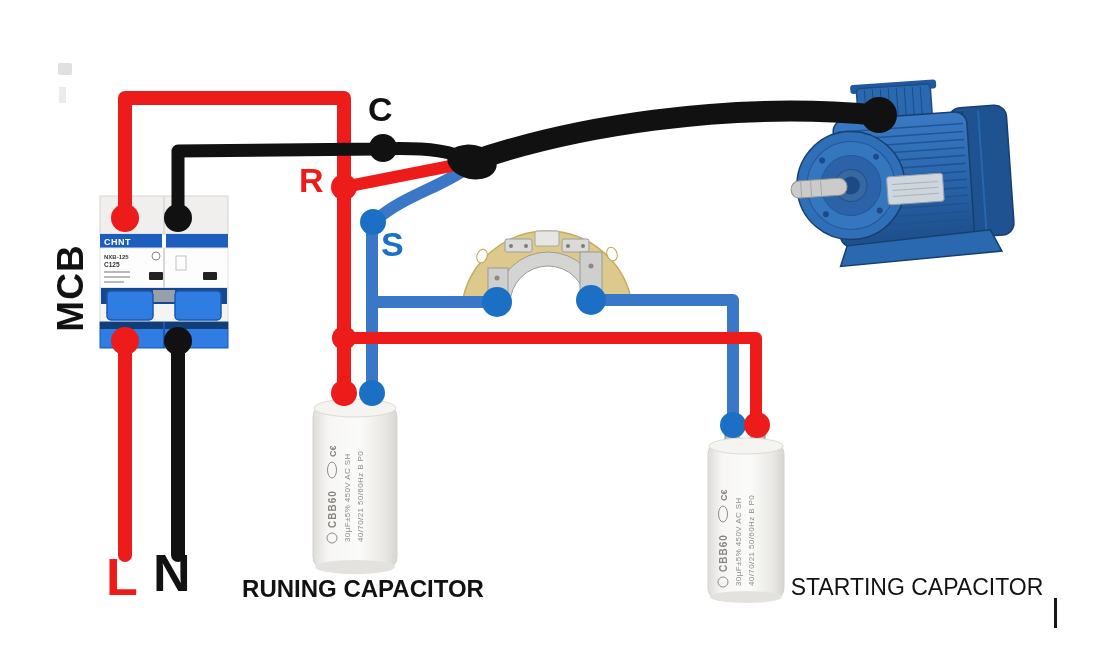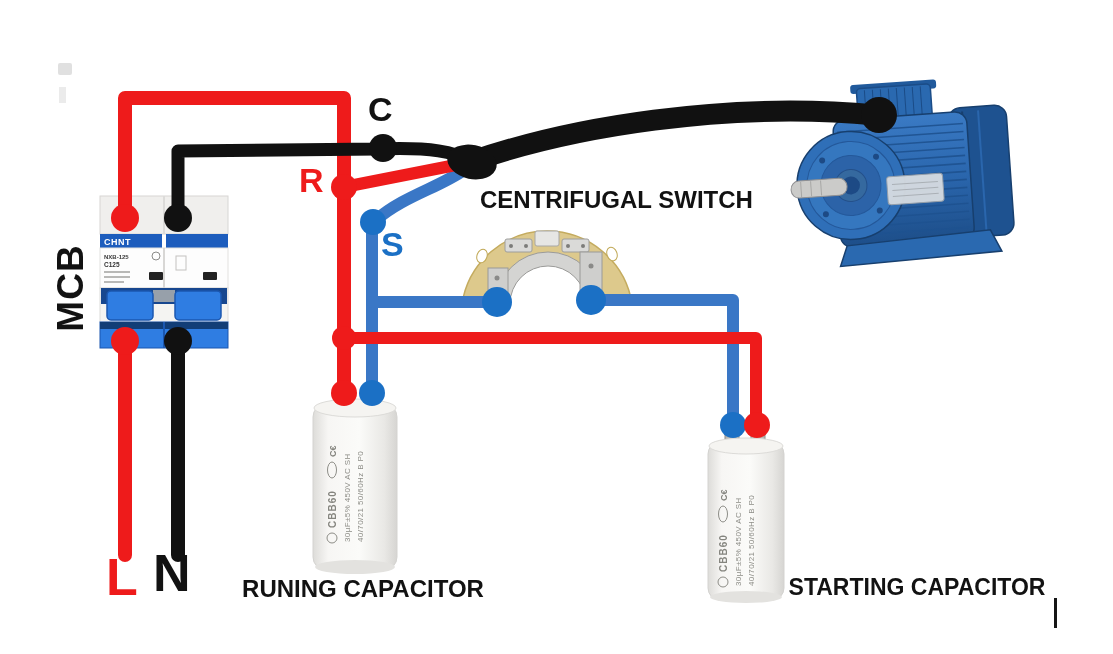--- a/index.html
+++ b/index.html
@@ -18,21 +18,21 @@
   
   .lbl{position:absolute;font-weight:bold;color:#121212;line-height:1;white-space:nowrap;}
   .lbl-mcb{left:12px;top:268px;width:120px;height:40px;font-size:37px;font-weight:800;
            text-align:center;transform:rotate(-90deg);letter-spacing:1px;}
   .lbl-c{left:368px;top:92px;font-size:34px;font-weight:800;}
   .lbl-r{left:299px;top:163px;font-size:34px;font-weight:800;color:var(--red);}
   .lbl-s{left:381px;top:227px;font-size:34px;font-weight:800;color:var(--blue-dot);}
   .lbl-centrifugal{left:480px;top:188px;width:272px;text-align:center;font-size:24px;font-weight:800;}
   .lbl-motor{left:772px;top:259px;width:280px;text-align:center;font-size:25px;font-weight:800;}
   .lbl-runcap{left:240px;top:577px;width:246px;text-align:center;font-size:24px;font-weight:800;}
-  .lbl-startcap{left:783px;top:576px;width:268px;text-align:center;font-size:23px;font-weight:700;}
+  .lbl-startcap{left:783px;top:576px;width:268px;text-align:center;font-size:23px;font-weight:400;}
   .lbl-l{left:106px;top:551px;font-size:52px;font-weight:800;color:var(--red);}
   .lbl-n{left:153px;top:547px;font-size:52px;font-weight:800;}
 
   
   .artifact-blob{position:absolute;left:58px;top:63px;width:14px;height:12px;background:#cfcfcf;
                  opacity:.65;border-radius:2px;}
   .artifact-blob2{position:absolute;left:59px;top:87px;width:7px;height:16px;background:#dedede;
                  opacity:.6;}
   .artifact-caret{position:absolute;left:1054px;top:598px;width:3px;height:30px;background:#161616;}
 
@@ -227,21 +227,20 @@
     <circle class="db" cx="383" cy="148" r="14"></circle>
     <circle class="db" cx="178" cy="218" r="14"></circle>
     <circle class="db" cx="178" cy="341" r="14"></circle>
   </svg>
 
   
   <div class="lbl lbl-mcb">MCB</div>
   <div class="lbl lbl-c">C</div>
   <div class="lbl lbl-r">R</div>
   <div class="lbl lbl-s">S</div>
-  <div class="lbl lbl-centrifugal">CENTRIFUGAL SWITCH</div>
   <div class="lbl lbl-runcap">RUNING CAPACITOR</div>
   <div class="lbl lbl-startcap">STARTING CAPACITOR</div>
   <div class="lbl lbl-l">L</div>
   <div class="lbl lbl-n">N</div>
 
   
   <div class="artifact-blob"></div>
   <div class="artifact-blob2"></div>
   <div class="artifact-caret"></div>
 </div>

